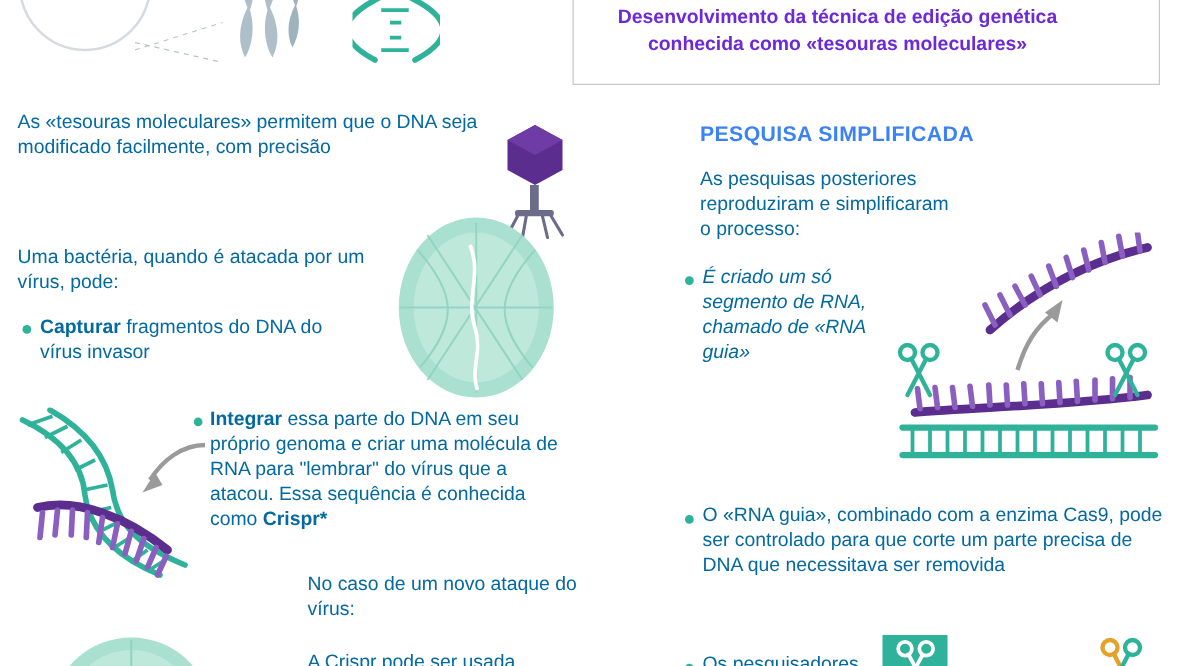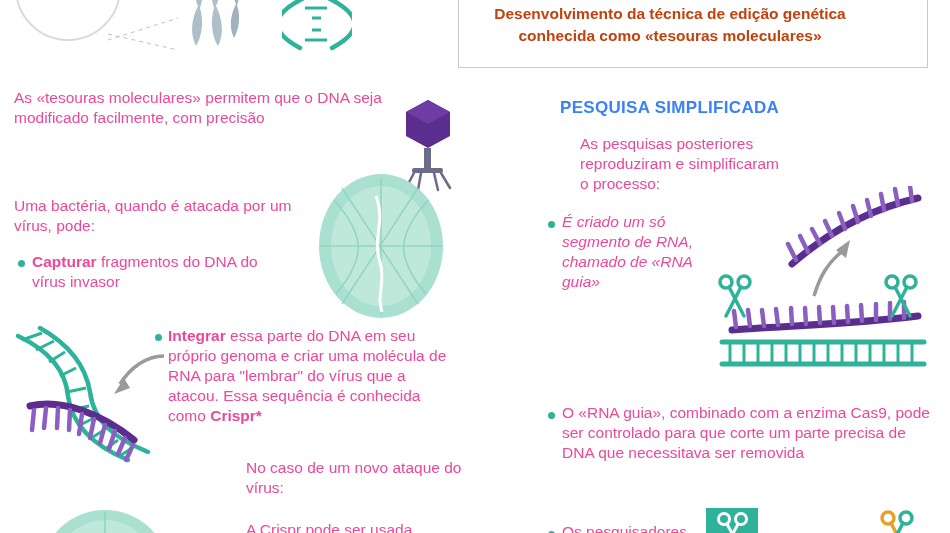--- a/index.html
+++ b/index.html
@@ -27,21 +27,21 @@
     font-family: "Liberation Sans", sans-serif;
     font-weight: bold;
     font-size: 17px;
     letter-spacing: 0.3px;
     color: #3b82f6;
     text-transform: uppercase;
   }
   .body-text {
     font-size: 15.5px;
     line-height: 20px;
-    color: #ec4899;
+    color: #0369a1;
   }
   .body-text b { font-weight: bold; }
 
   
   .title-box {
     position: absolute;
     left: 458px;
     top: -14px;
     width: 470px;
     height: 82px;
@@ -51,21 +51,21 @@
   }
   .title-text {
     position: absolute;
     left: 458px;
     top: 3px;
     width: 424px;
     text-align: center;
     font-weight: bold;
     font-size: 15.5px;
     line-height: 22px;
-    color: #c2410c;
+    color: #6d28d9;
   }
 
   
   .bullet-dot {
     position: absolute;
     width: 7px;
     height: 7px;
     border-radius: 50%;
     background: #2eb39a;
   }
@@ -224,21 +224,21 @@
     <g stroke="#8fd4bf" stroke-width="1.6" fill="none">
       <path d="M75 6 L75 118"></path>
       <path d="M20 30 C56 56, 56 72, 24 102"></path>
       <path d="M130 30 C94 56, 94 72, 126 102"></path>
       <path d="M14 62 L136 62"></path>
     </g>
   </svg>
 
   <div class="tb heading" style="left:560px; top:98px; width:360px;">Pesquisa simplificada</div>
 
-  <div class="tb body-text" style="left:560px; top:134px; width:210px;margin-left:20px;">As pesquisas posteriores reproduziram e simplificaram o processo:</div>
+  <div class="tb body-text" style="left:560px; top:134px; width:210px;">As pesquisas posteriores reproduziram e simplificaram o processo:</div>
 
   <div class="bullet-dot" style="left:548px; top:221px;"></div>
   <div class="tb body-text" style="left:562px; top:212px; width:160px;font-style:italic;">É criado um só segmento de RNA, chamado de «RNA guia»</div>
 
   <div class="bullet-dot" style="left:548px; top:412px;"></div>
   <div class="tb body-text" style="left:562px; top:403px; width:370px;">O «RNA guia», combinado com a enzima Cas9, pode ser controlado para que corte um parte precisa de DNA que necessitava ser removida</div>
 
   <div class="bullet-dot" style="left:548px; top:531px;"></div>
   <div class="tb body-text" style="left:562px; top:522px; width:200px;">Os pesquisadores</div>
 

